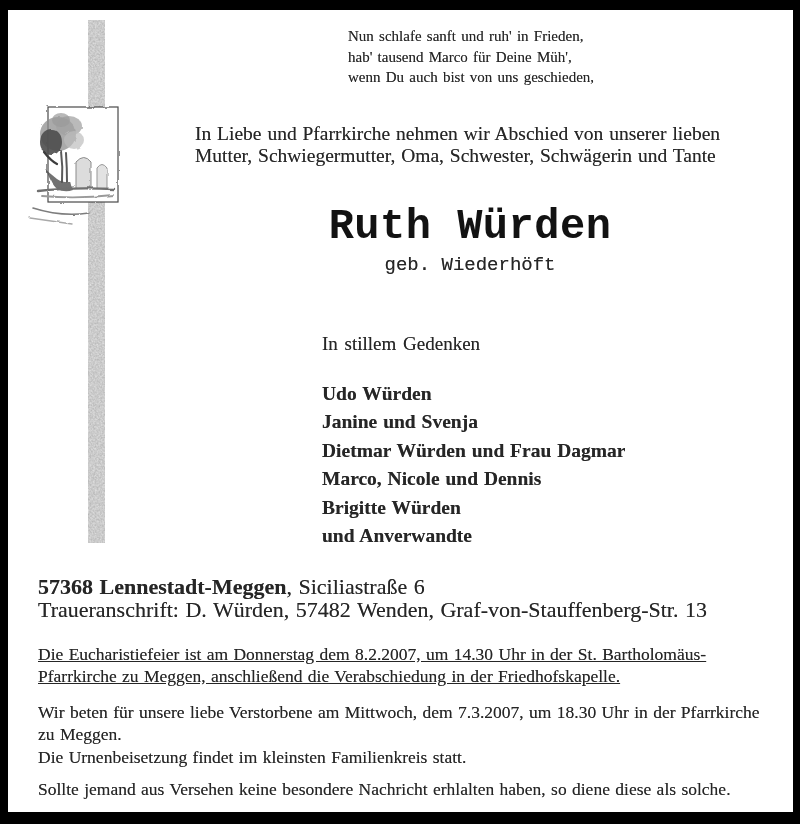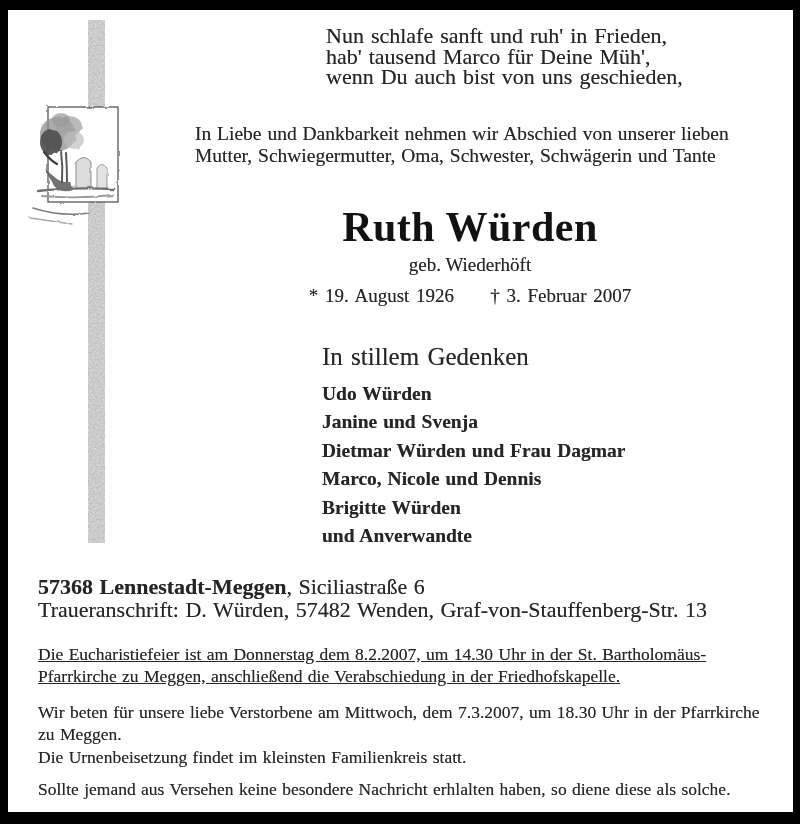--- a/index.html
+++ b/index.html
@@ -16,44 +16,45 @@
     left: 8px; top: 10px;
     width: 785px; height: 802px;
     background: #ffffff;
   }
   .abs { position: absolute; }
   .softink { text-shadow: 0 0 0.5px rgba(40,40,40,0.55); }
 
   .sketch { left: 28px; top: 12px; }
 
   .poem {
-    left: 326px; top: 26px;
-    font-size: 22px; line-height: 20.6px;
+    left: 348px; top: 26px;
+    font-size: 15px; line-height: 20.6px;
     word-spacing: 1.5px; white-space: nowrap;
   }
   .intro {
     left: 195px; top: 123px; width: 560px;
     font-size: 19.5px; line-height: 21.6px;
     word-spacing: 1px;
   }
   .name-block {
     left: 210px; top: 205px; width: 520px;
     text-align: center;
+    font-family: Liberation Mono, monospace;
   }
   .deceased-name {
     font-size: 42px; font-weight: bold; color: #121212;
     line-height: 44px; letter-spacing: 0.5px;
   }
   .maiden-name { font-size: 19px; margin-top: 5px; }
   .dates {
     margin-top: 9px; font-size: 19px;
     display: flex; justify-content: center; gap: 36px;
     word-spacing: 2px;
   }
-  .gedenken { left: 322px; top: 343px; font-size: 25px; word-spacing: 2px; }
+  .gedenken { left: 322px; top: 333px; font-size: 19px; word-spacing: 2px; }
   .mourners {
     left: 322px; top: 380px;
     font-size: 19.5px; font-weight: bold; line-height: 28.4px;
     word-spacing: 1px; white-space: nowrap;
   }
   .address {
     left: 38px; top: 576px;
     font-size: 22px; line-height: 22.6px;
     word-spacing: 1px; white-space: nowrap;
   }
@@ -115,29 +116,25 @@
     <path d="M2,206 l42,6" stroke="#a9a9a9" stroke-width="1.4" fill="none"></path>
   </g>
 </svg>
 
 <div class="abs poem softink">
   <div>Nun schlafe sanft und ruh' in Frieden,</div>
   <div>hab' tausend Marco für Deine Müh',</div>
   <div>wenn Du auch bist von uns geschieden,</div>
 </div>
 
-<div class="abs intro softink">In Liebe und Dankbarkeit nehmen wir Abschied von unserer lieben Mutter, Schwiegermutter, Oma, Schwester, Schwägerin und Tante</div>
+<div class="abs intro softink">In Liebe und Pfarrkirche nehmen wir Abschied von unserer lieben Mutter, Schwiegermutter, Oma, Schwester, Schwägerin und Tante</div>
 
 <div class="abs name-block">
   <div class="deceased-name">Ruth Würden</div>
   <div class="maiden-name softink">geb. Wiederhöft</div>
-  <div class="dates softink">
-    <span>* 19. August 1926</span>
-    <span>† 3. Februar 2007</span>
-  </div>
 </div>
 
 <div class="abs gedenken softink">In stillem Gedenken</div>
 
 <div class="abs mourners softink">
   <div>Udo Würden</div>
   <div>Janine und Svenja</div>
   <div>Dietmar Würden und Frau Dagmar</div>
   <div>Marco, Nicole und Dennis</div>
   <div>Brigitte Würden</div>

